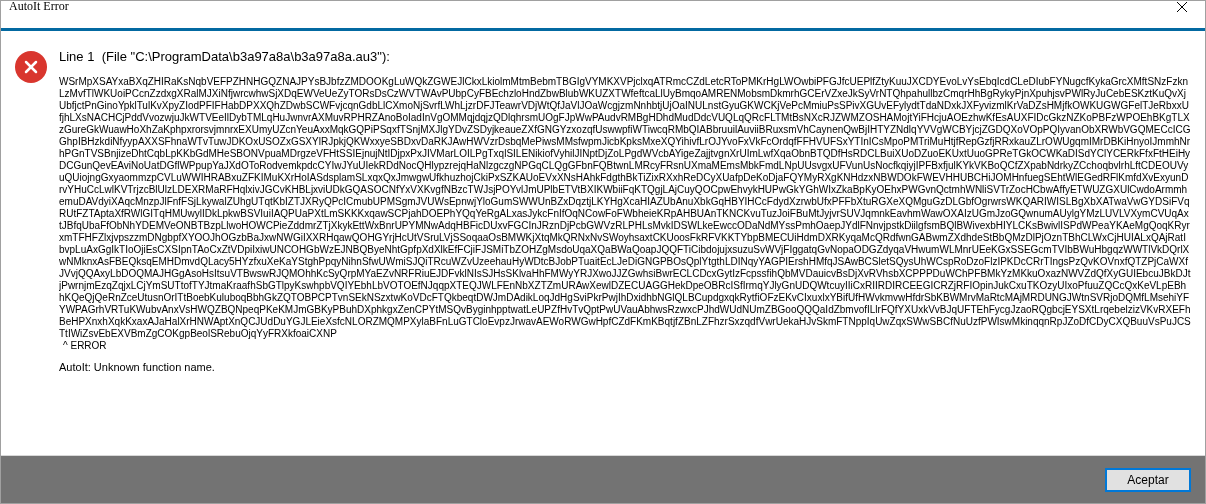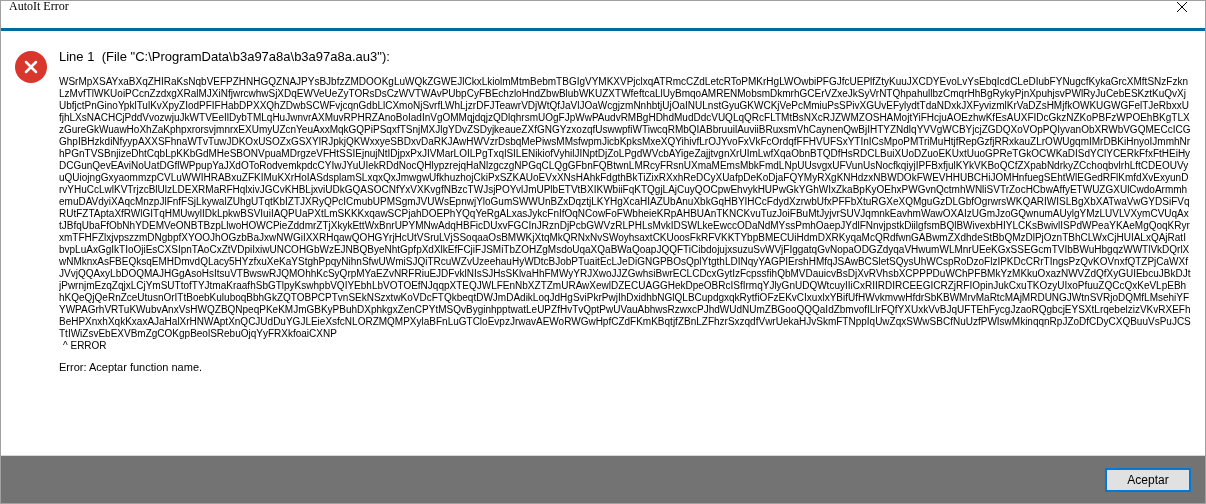--- a/index.html
+++ b/index.html
@@ -134,20 +134,20 @@
           <line x1="13" y1="3" x2="3" y2="13" stroke="#fff" stroke-width="2.5" stroke-linecap="round"></line>
         </svg>
       </div>
     </div>
     <div class="msg-col">
       <div class="line-file">
         <span>Line 1</span>&nbsp;&nbsp;<span>(File "C:\ProgramData\b3a97a8a\b3a97a8a.au3"):</span>
       </div>
       <div class="big-text">WSrMpXSAYxaBXqZHIRaKsNqbVEFPZHNHGQZNAJPYsBJbfzZMDOOKgLuWQkZGWEJlCkxLkiolmMtmBebmTBGIgVYMKXVPjclxqATRmcCZdLetcRToPMKrHgLWOwbiPFGJfcUEPlfZtyKuuJXCDYEvoLvYsEbqIcdCLeDIubFYNugcfKykaGrcXMftSNzFzknLzMvfTlWKUoiPCcnZzdxgXRalMJXiNfjwrcwhwSjXDqEWVeUeZyTORsDsCzWVTWAvPUbpCyFBEchzloHndZbwBlubWKUZXTWfeftcaLlUyBmqoAMRENMobsmDkmrhGCErVZxeJkSyVrNTQhpahullbzCmqrHhBgRykyPjnXpuhjsvPWlRyJuCebESKztKuQvXjUbfjctPnGinoYpklTulKvXpyZIodPFIFHabDPXXQhZDwbSCWFvjcqnGdbLlCXmoNjSvrfLWhLjzrDFJTeawrVDjWtQfJaVlJOaWcgjzmNnhbtjUjOaINULnstGyuGKWCKjVePcMmiuPsSPivXGUvEFylydtTdaNDxkJXFyvizmlKrVaDZsHMjfkOWKUGWGFelTJeRbxxUfjhLXsNACHCjPddVvozwjuJkWTVEeIlDybTMLqHuJwnvrAXMuvRPHRZAnoBoIadInVgOMMqjdqjzQDlqhrsmUOgFJpWwPAudvRMBgHDhdMudDdcVUQLqQRcFLTMtBsNXcRJZWMZOSHAMojtYiFHcjuAOEzhwKfEsAUXFIDcGkzNZKoPBFzWPOEhBKgTLXzGureGkWuawHoXhZaKphpxrorsvjmnrxEXUmyUZcnYeuAxxMqkGQPiPSqxfTSnjMXJlgYDvZSDyjkeaueZXfGNGYzxozqfUswwpfiWTiwcqRMbQIABbruuilAuviiBRuxsmVhCaynenQwBjIHTYZNdlqYVVgWCBYjcjZGDQXoVOpPQIyvanObXRWbVGQMECcICGGhpIBHzkdiNfyypAXXSFhnaWTvTuwJDKOxUSOZxGSXYlRJpkjQKWxxyeSBDxvDaRKJAwHWVzrDsbqMePiwsMMsfwpmJicbKpksMxeXQYihivfLrOJYvoFxVkFcOrdqfFFHVUFSxYTInICsMpoPMTriMuHtjfRepGzfjRRxkauZLrOWUgqmIMrDBKiHnyoIJmmhNrhPGnTVSBnjizeDhtCqbLpKKbGdMHeSBONVpuaMDrgzeVFHtSSIEjnujNtIDjpxPxJIVMarLOILPgTxqlSILENikiofVyhilJINptDjZoLPgdWVcbAYigeZajjtvgnXrUImLwfXqaObnBTQDfHsRDCLBuiXUoDZuoEKUxtUuoGPReTGkOCWKaDISdYClYCERkFfxFtHEiHyDCGunQevEAviNoUatDGflWPpupYaJXdOToRodvemkpdcCYIwJYuUIekRDdNocQHlypzrejqHaNlzgczgNPGqCLQgGFbnFQBtwnLMRcyFRsnUXmaMEmsMbkFmdLNpUUsvgxUFVunUsNocfkqiyjIPFBxfjulKYkVKBoQCfZXpabNdrkyZCchoqbvlrhLftCDEOUVyuQUiojngGxyaommzpCVLuWWIHRABxuZFKIMuKXrHoIASdsplamSLxqxQxJmwgwUfkhuzhojCkiPxSZKAUoEVxXNsHAhkFdgthBkTiZixRXxhReDCyXUafpDeKoDjaFQYMyRXgKNHdzxNBWDOkFWEVHHUBCHiJOMHnfuegSEhtWlEGedRFlKmfdXvExyunDrvYHuCcLwlKVTrjzcBlUlzLDEXRMaRFHqlxivJGCvKHBLjxviUDkGQASOCNfYxVXKvgfNBzcTWJsjPOYvlJmUPlbETVtBXIKWbiiFqKTQgjLAjCuyQOCpwEhvykHUPwGkYGhWIxZkaBpKyOEhxPWGvnQctmhWNliSVTrZocHCbwAffyETWUZGXUlCwdoArmmhemuDAVdyiXAqcMnzpJlFnfFSjLkywalZUhgUTqtKbIZTJXRyQPcICmubUPMSgmJVUWsEpnwjYloGumSWWUnBZxDqztjLKYHgXcaHIAZUbAnuXbkGqHBYIHCcFdydXzrwbUfxPFFbXtuRGXeXQMguGzDLGbfOgrwrsWKQARIWISLBgXbXATwaVwGYDSiFVqRUtFZTAptaXfRWlGITqHMUwylIDkLpkwBSVIuiIAQPUaPXtLmSKKKxqawSCPjahDOEPhYQqYeRgALxasJykcFnIfOqNCowFoFWbheieKRpAHBUAnTKNCKvuTuzJoiFBuMtJyjvrSUVJqmnkEavhmWawOXAIzUGmJzoGQwnumAUylgYMzLUVLVXymCVUqAxtJBfqUbaFfObNhYDEMVeONBTBzpLlwoHOWCPieZddmrZTjXkykEttWxBnrUPYMNwAdqHBFicDUxvFGCInJRznDjPcbGWVzRLPHLsMvkIDSWLkeEwccODaNdMYssPmhOaepJYdlFNnvjpstkDiilgfsmBQlBWivexbHIYLCKsBwivlISPdWPeaYKAeMgQoqKRyrxmTFHFZlxjvpszzmDNgbpfXYOOJhOGzbBaJxwNWGiIXXRHqawQOHGYrjHcUtVSruLVjSSoqaaOsBMWKjXtqMkQRNxNvSWoyhsaxtCKUoosFkRFVKKTYbpBMECUiHdmDXRKyqaMcQRdfwnGABwmZXdhdeStBbQMzDlPjOznTBhCLWxCjHUIALxQAjRatIbvpLuAxGgIkTIoOjiEsCXSIpnTAoCxZtVDpiIxiwUNCOHGbWzEJNBQByeNhtGpfpXdXlkEfFCjiFJSMiTbZOHZgMsdoUqaXQaBWaQoapJQQFTiCibdojujxsuzuSvWVjFIggatqGvNopaODGZdyqaVHwumWLMnrUEeKGxSSEGcmTVIbBWuHbgqzWWTlVkDQrlXwNMknxAsFBEQksqEMHDmvdQLacy5HYzfxuXeKaYStghPpqyNihnSfwUWmiSJQiTRcuWZvUzeehauHyWDtcBJobPTuaitEcLJeDiGNGPBOsQplYtgthLDINqyYAGPIErshHMfqJSAwBCSletSQysUhWCspRoDzoFlzIPKDcCRrTIngsPzQvKOVnxfQTZPjCaWXfJVvjQQAxyLbDOQMAJHGgAsoHsItsuVTBwswRJQMOhhKcSyQrpMYaEZvNRFRiuEJDFvklNIsSJHsSKlvaHhFMWyYRJXwoJJZGwhsiBwrECLCDcxGytIzFcpssfihQbMVDauicvBsDjXvRVhsbXCPPPDuWChPFBMkYzMKkuOxazNWVZdQfXyGUIEbcuJBkDJtjPwrnjmEzqZqjxLCjYmSUTtofTYJtmaKraafhSbGTlpyKswhpbVQIYEbhLbVOTOEfNJqqpXTEQJWLFEnNbXZTZmURAwXewlDZECUAGGHekDpeOBRcISfIrmqYJlyGnUDQWtcuyIIiCxRIIRDIRCEEGICRZjRFIOpinJukCxuTKOzyUIxoPfuuZQCcQxKeVLpEBhhKQeQjQeRnZceUtusnOrITtBoebKuluboqBbhGkZQTOBPCPTvnSEkNSzxtwKoVDcFTQkbeqtDWJmDAdikLoqJdHgSviPkrPwjIhDxidhbNGlQLBCupdgxqkRytfiOFzEKvCIxuxlxYBifUfHWvkmvwHfdrSbKBWMrvMaRtcMAjMRDUNGJWtnSVRjoDQMfLMsehiYFYWPAGrhVRTuKWubvAnxVsHWQZBQNpeqPKeKMJmGBKyPBuhDXphkgxZenCPYtMSQvByginhpptwatLeUPZfHvTvQptPwUVauAbhwsRzwxcPJhdWUdNUmZBGooQQQaIdZbmvofILlrFQfYXUxkVvBJqUFTEhFycgJzaoRQgbcjEYSXtLrqebelzizVKvRXEFhBeHPXnxhXqkKxaxAJaHalXrHNWAptXnQCJUdDuYGJLEieXsfcNLORZMQMPXylaBFnLuGTCloEvpzJrwavAEWoRWGwHpfCZdFKmKBqtjfZBnLZFhzrSxzqdfVwrUekaHJvSkmFTNppIqUwZqxSWwSBCfNuUzfPWIswMkinqqnRpJZoDfCDyCXQBuuVsPuJCSTtIWiZsvEbEXVBmZgCOKgpBeolSRebuOjqYyFRXkfoaiCXNP</div>
       <div class="err-marker">^ ERROR</div>
-      <div class="err-msg">Error: Aceptar function name.</div>
+      <div class="err-msg">AutoIt: Unknown function name.</div>
     </div>
   </div>
 
   <div class="button-row">
     <button class="btn">Aceptar</button>
   </div>
 </div>
 
 </body></html>

